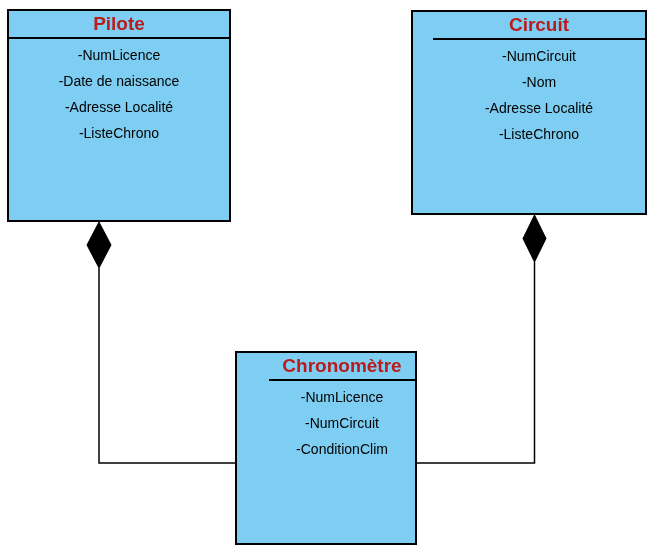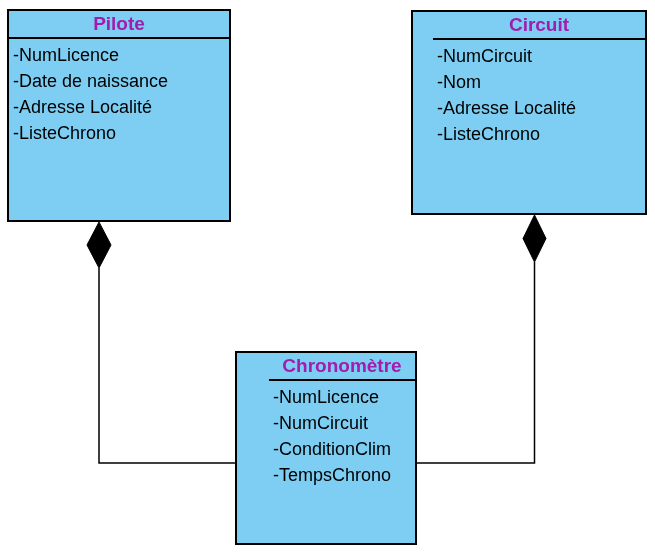--- a/index.html
+++ b/index.html
@@ -20,35 +20,36 @@
     box-sizing: border-box;
     background: #7DCEF2;
     border: 2px solid #000000;
   }
   .uml-title {
     box-sizing: border-box;
     height: 28px;
     border-bottom: 2px solid #000000;
     font-size: 19px;
     font-weight: bold;
-    color: #a21caf;
+    color: #b91c1c;
     text-align: center;
     line-height: 26px;
     white-space: nowrap;
     overflow: hidden;
   }
   .uml-attrs {
     padding: 3px 4px 0 4px;
   }
   .uml-attr {
-    font-size: 18px;
+    font-size: 14px;
     line-height: 26px;
     color: #000000;
     white-space: nowrap;
     overflow: hidden;
+    text-align: center;
   }
   #connector-layer {
     position: absolute;
     left: 0;
     top: 0;
     width: 655px;
     height: 558px;
     pointer-events: none;
   }
   #connector-layer path {
@@ -92,17 +93,16 @@
       <div class="uml-attr">-ListeChrono</div>
     </div>
   </div>
 
   <div class="uml-class" style="left:235px; top:351px; width:182px; height:194px;padding-left:32px;">
     <div class="uml-title">Chronomètre</div>
     <div class="uml-attrs">
       <div class="uml-attr">-NumLicence</div>
       <div class="uml-attr">-NumCircuit</div>
       <div class="uml-attr">-ConditionClim</div>
-      <div class="uml-attr">-TempsChrono</div>
     </div>
   </div>
 
 </div>
 
 </body></html>

